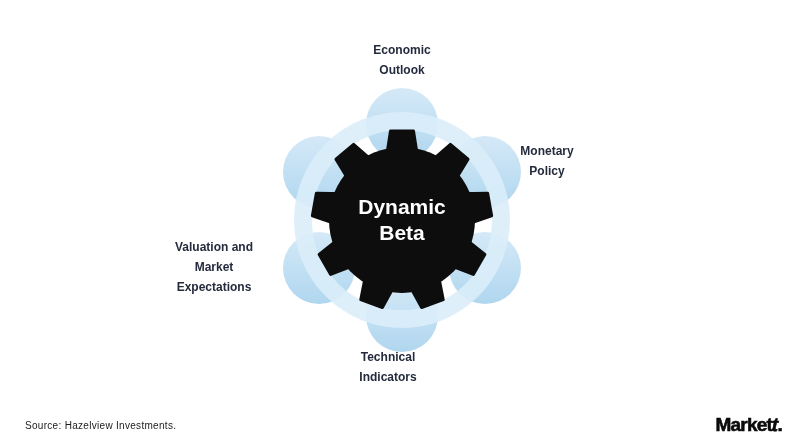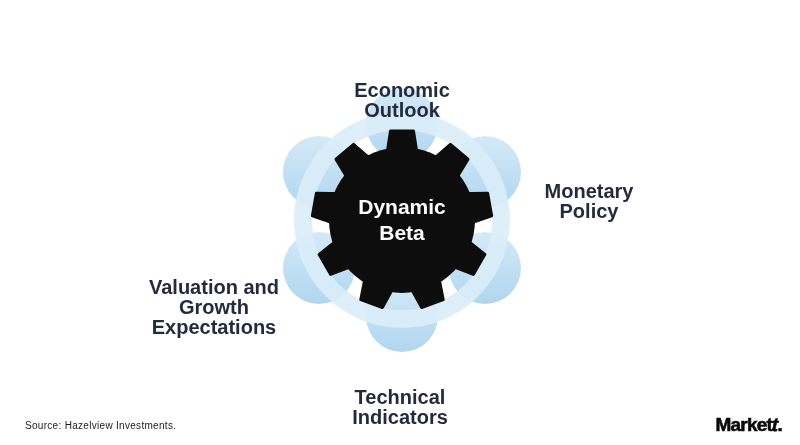--- a/index.html
+++ b/index.html
@@ -11,30 +11,29 @@
     background: #ffffff;
     overflow: hidden;
     font-family: "Liberation Sans", sans-serif;
   }
   #diagram-svg { position: absolute; left: 0; top: 0; }
   .node-label {
     position: absolute;
     transform: translateX(-50%);
     white-space: pre-line;
     text-align: center;
-    font-size: 20px;
+    font-size: 12px;
     line-height: 20px;
     font-weight: bold;
     color: #242b3d;
-    margin-top: 40px;
   }
   .label-economic     { left: 402px; top: 40px;  }
-  .label-monetary     { left: 589px; top: 141px; text-align: center; }
+  .label-monetary     { left: 547px; top: 141px; text-align: center; }
   .label-implied      { left: 567px; top: 242px; }
-  .label-technical    { left: 400px; top: 347px; }
+  .label-technical    { left: 388px; top: 347px; }
   .label-valuation    { left: 214px; top: 237px; }
   .label-sentiment    { left: 223px; top: 141px; }
   .center-line {
     font-family: "Liberation Sans", sans-serif;
     font-weight: bold;
     font-size: 21px;
     fill: #ffffff;
   }
   #source-note {
     position: absolute;
@@ -98,20 +97,20 @@
     <text class="center-line" x="402" y="240" text-anchor="middle">Beta</text>
   </svg>
 
   <div class="node-label label-economic">Economic
 Outlook</div>
   <div class="node-label label-monetary">Monetary
 Policy</div>
   <div class="node-label label-technical">Technical
 Indicators</div>
   <div class="node-label label-valuation">Valuation and
-Growth
+Market
 Expectations</div>
 
   <div id="source-note">Source: Hazelview Investments.</div>
 
   <div id="brand-logo"><span>Market</span><span class="slant-t">t</span><span>.</span></div>
 
 </div>
 
 </body></html>

